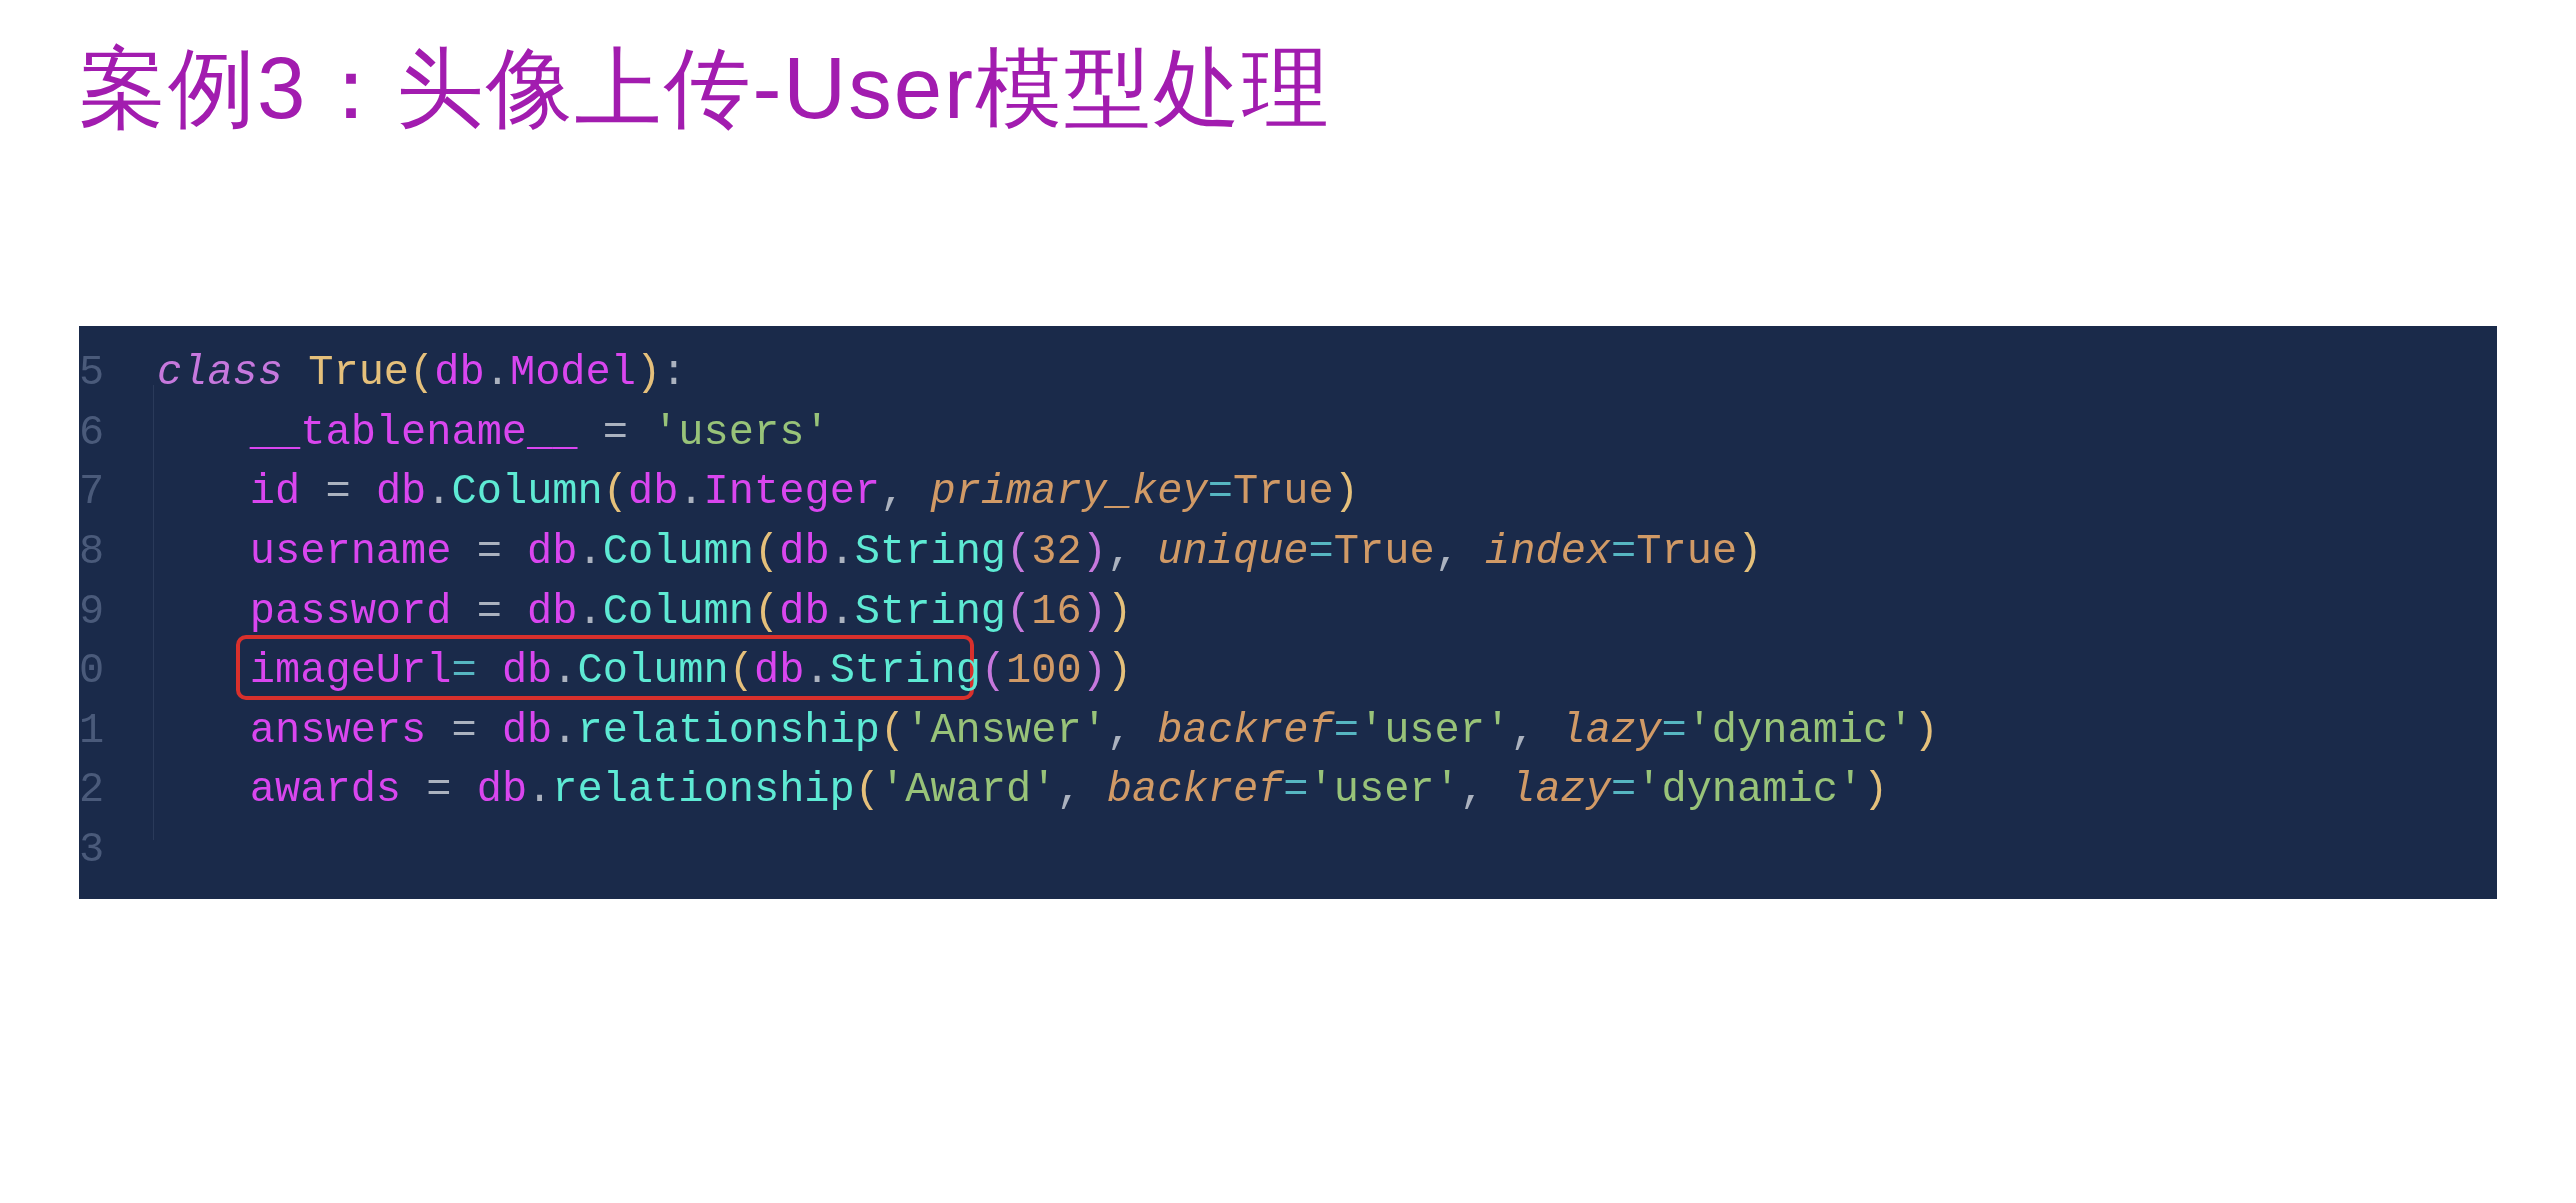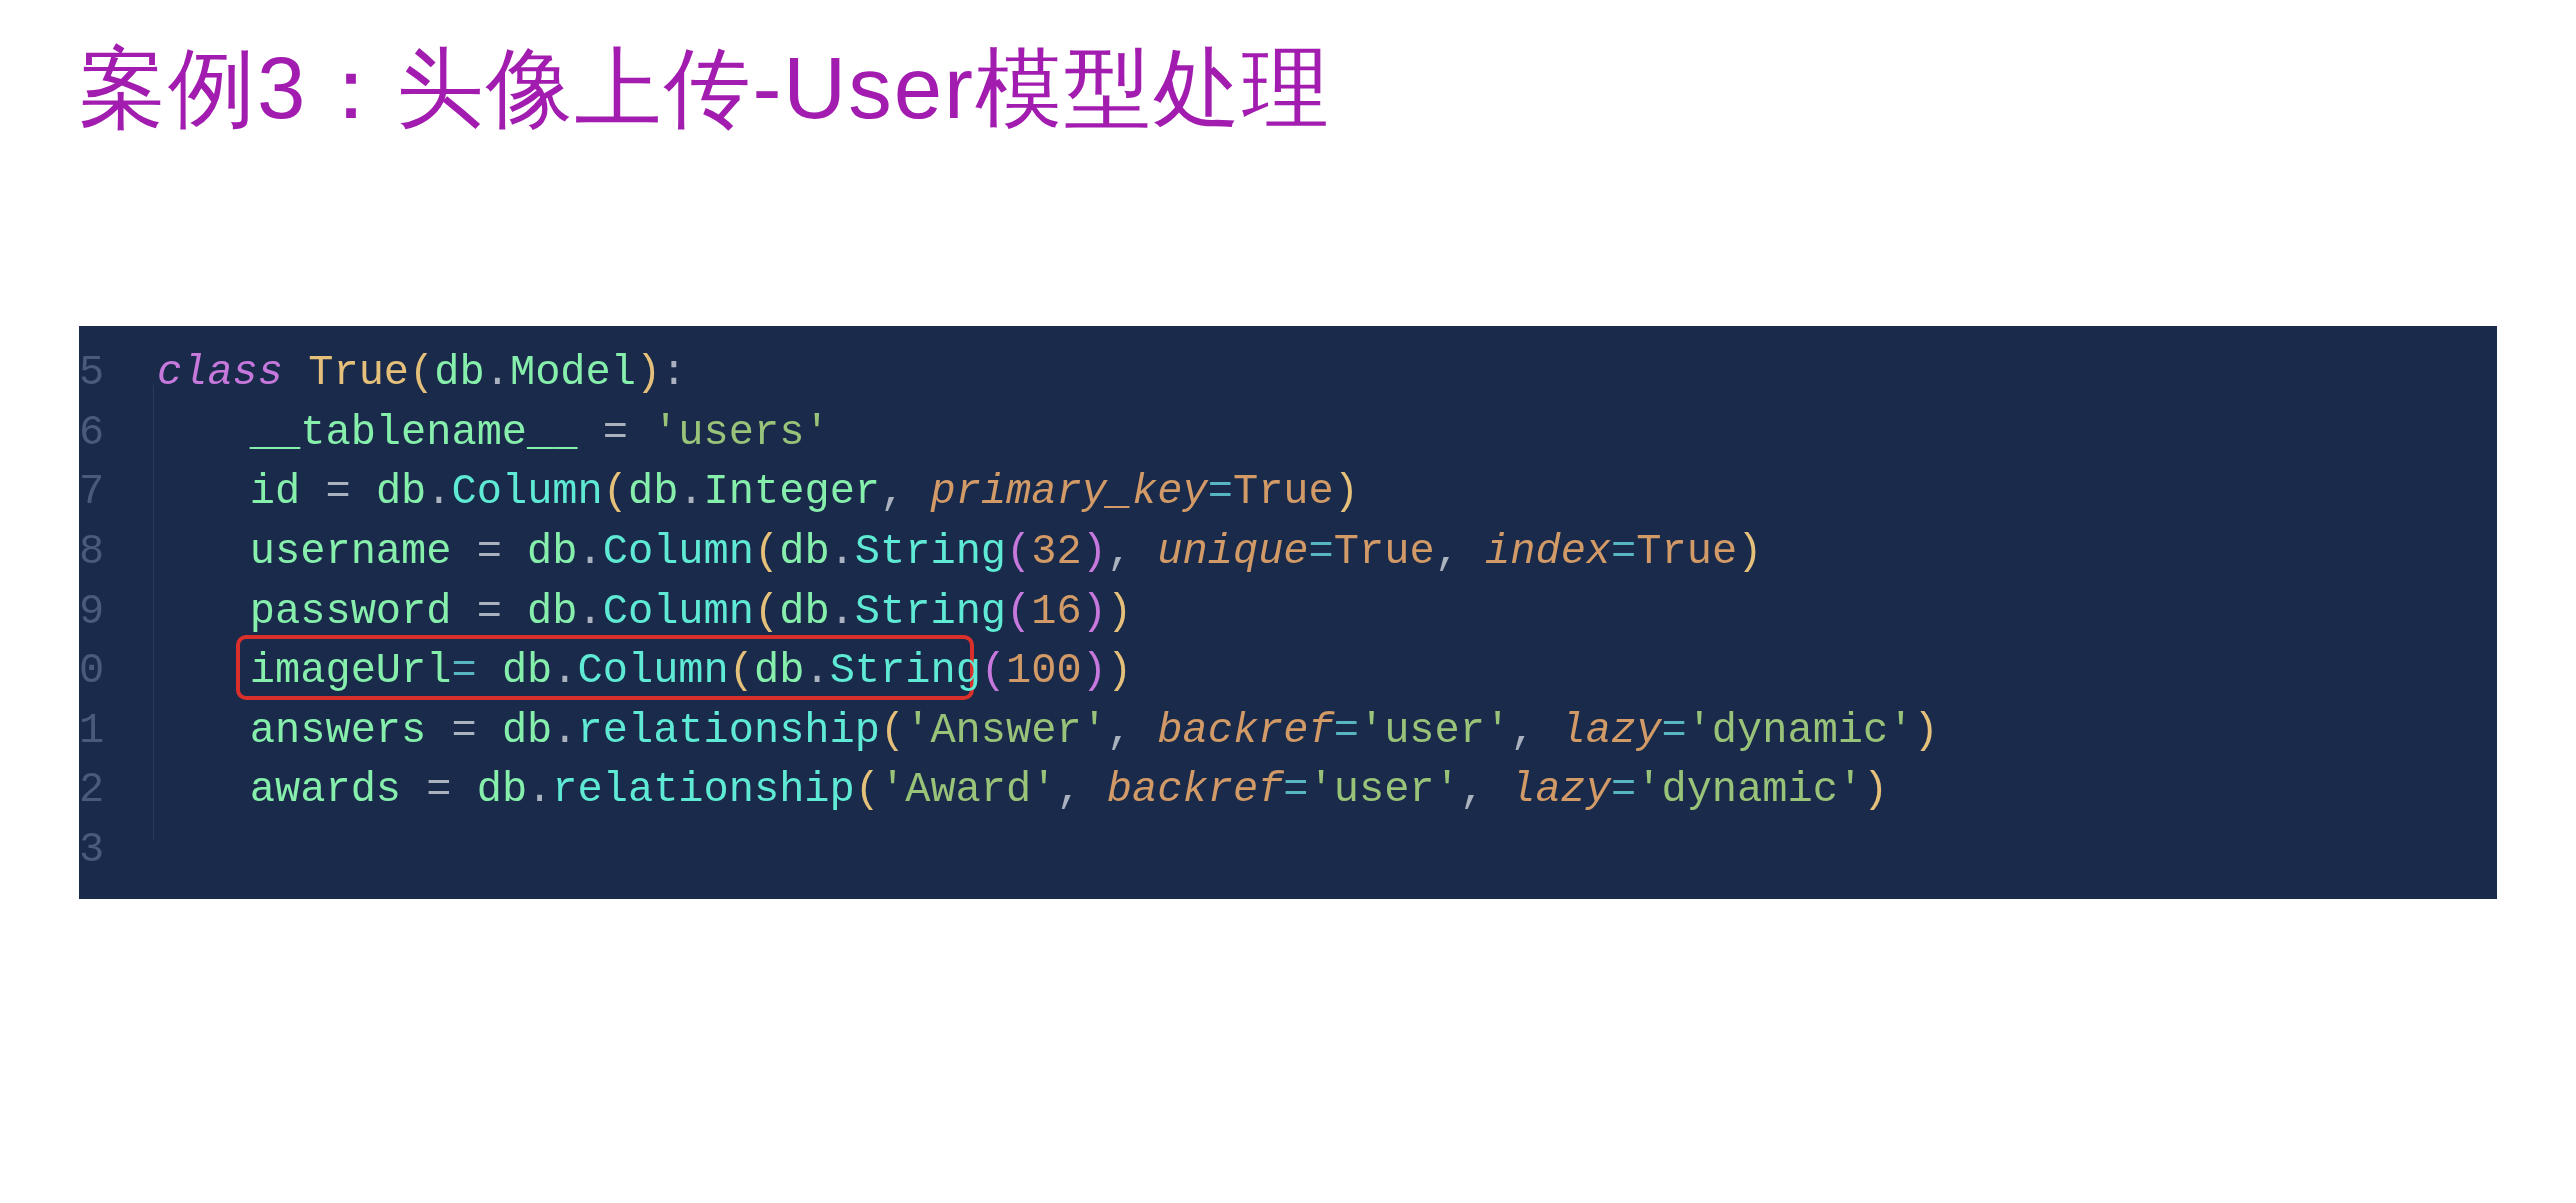--- a/index.html
+++ b/index.html
@@ -65,21 +65,21 @@
       left: 157px;
       top: 309px;
       width: 738px;
       height: 65px;
       pointer-events: none;
     }
     
     .kw { color: #c678dd; font-style: italic; margin-left: 8px; }
     .cls { color: #e5c07b; }
     .fn { color: #5eead4; }
-    .prop { color: #86efac; }
+    .prop { color: #d946ef; }
     .str { color: #98c379; margin-top: 38px; }
     .num { color: #d19a66; }
     .param { color: #d19a66; font-style: italic; }
     .punct { color: #abb2bf; }
     .op { color: #56b6c2; }
     .paren-y { color: #e5c07b; }
     .paren-p { color: #c678dd; }
     .default { color: #abb2bf; }
   </style>
 </head>

